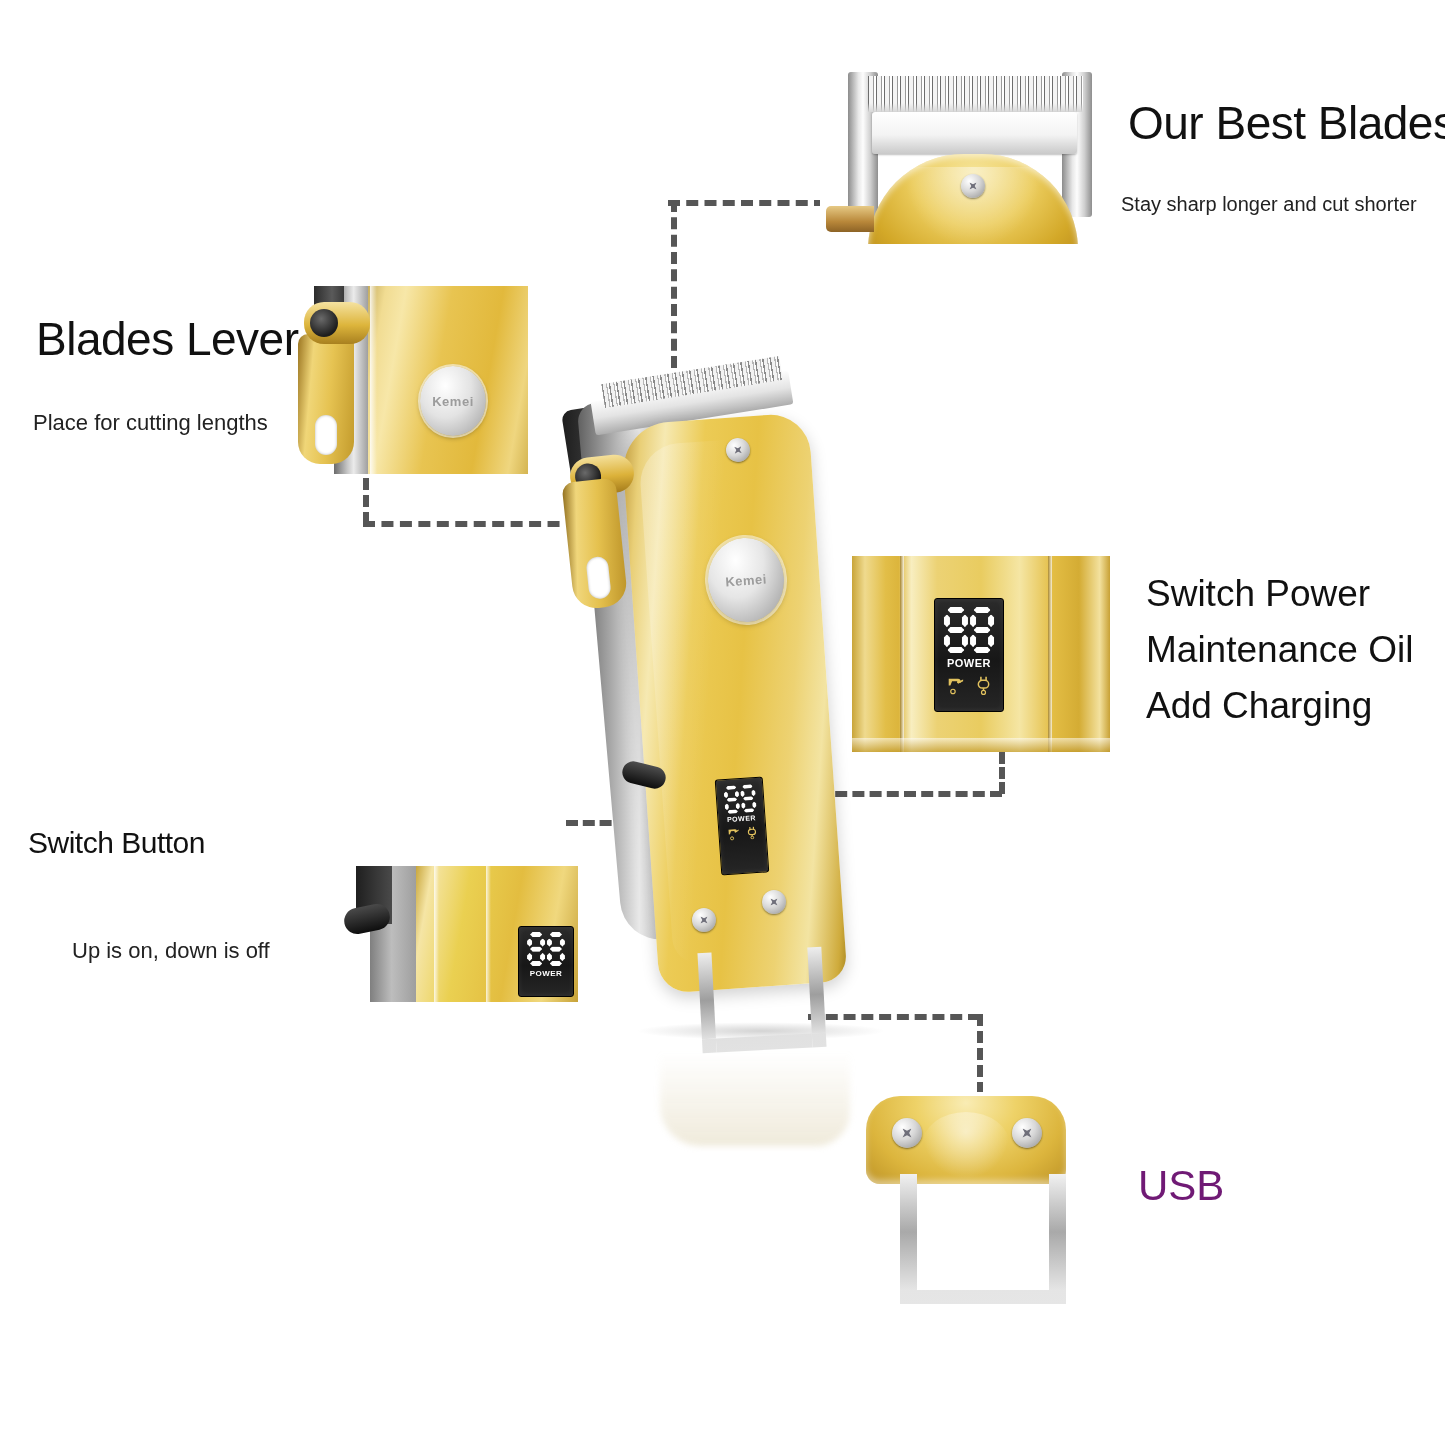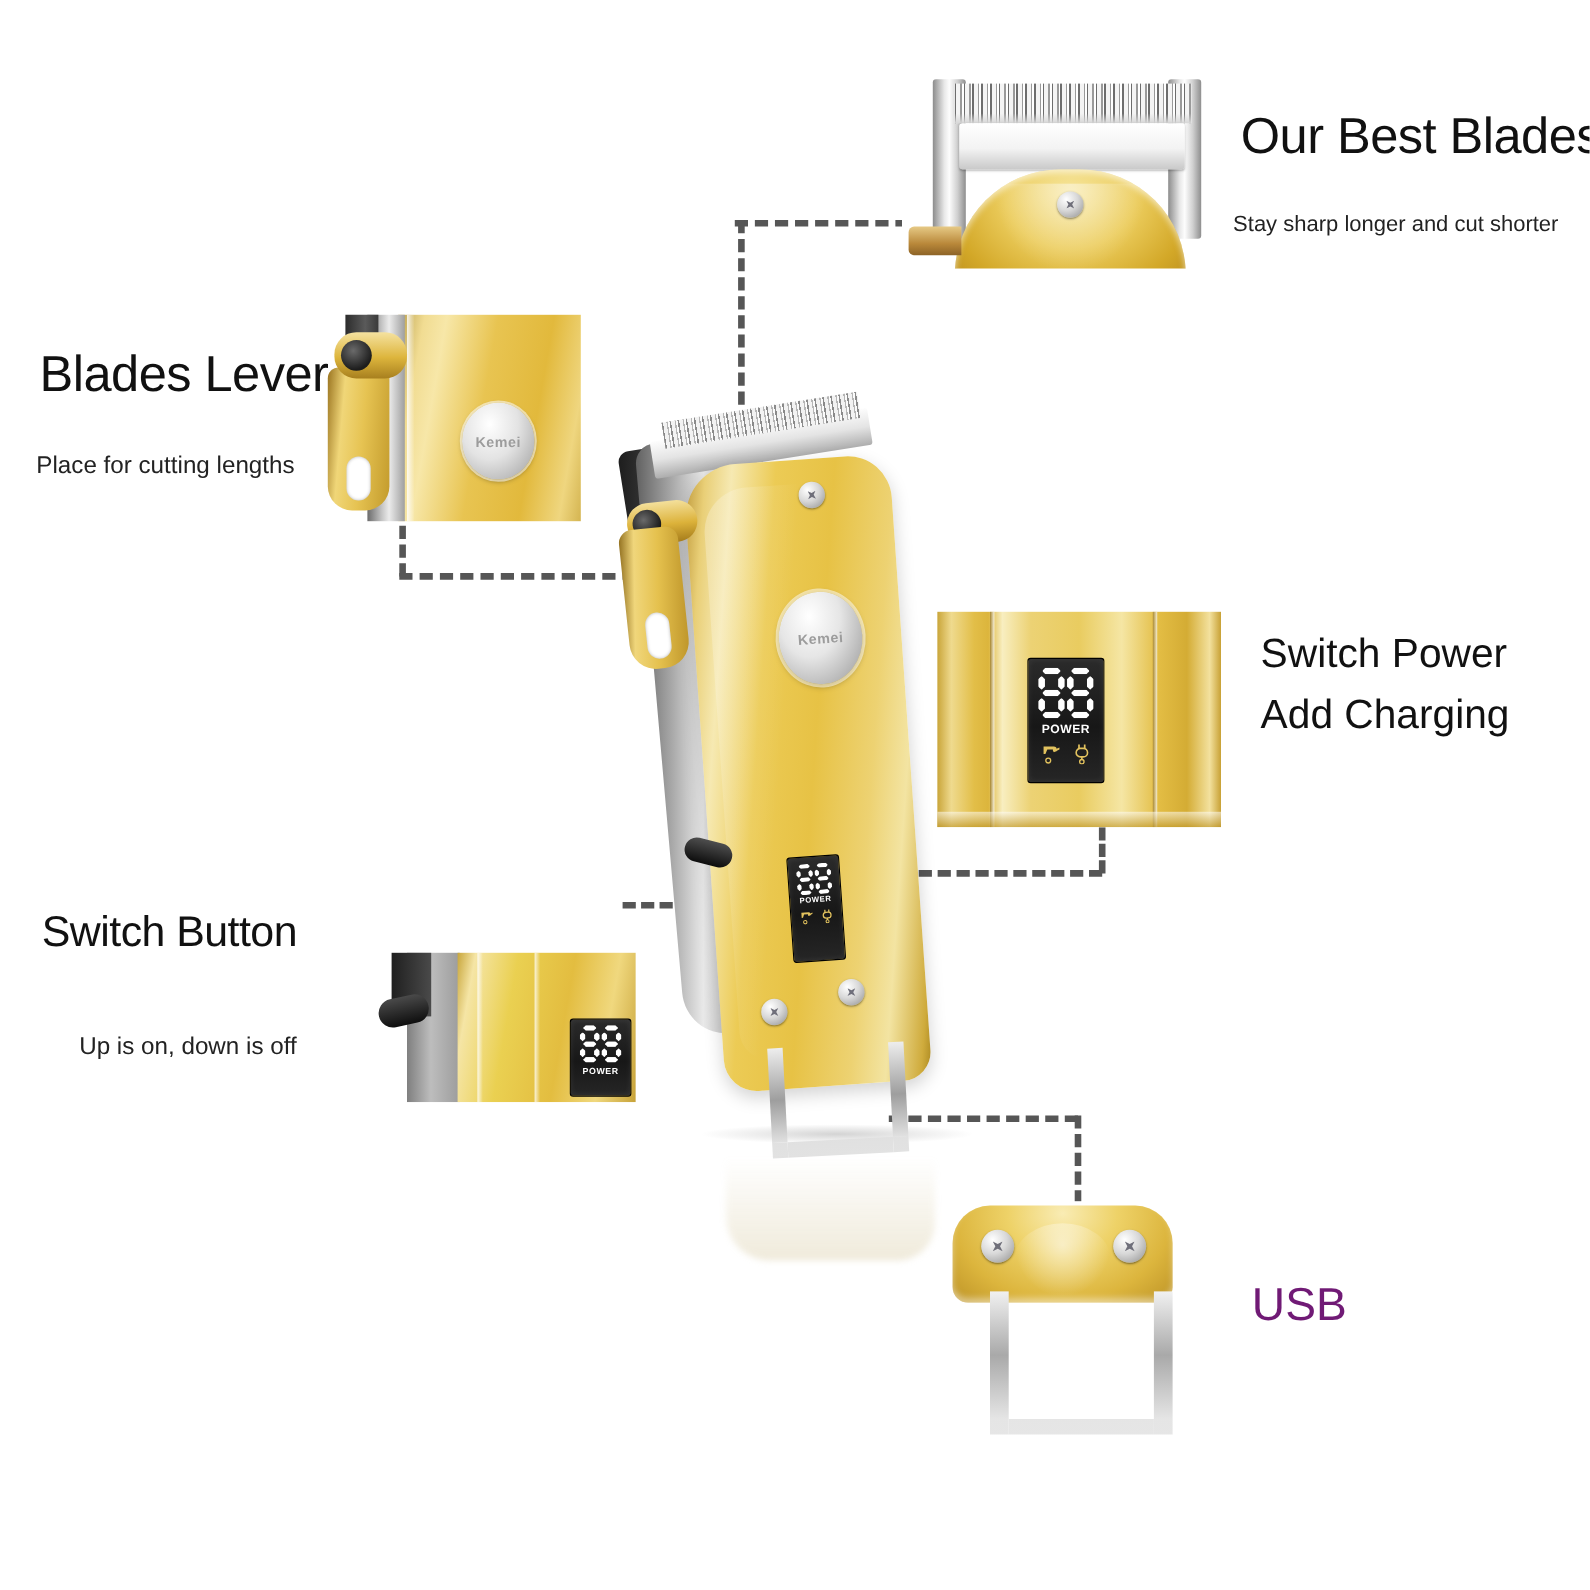--- a/index.html
+++ b/index.html
@@ -6,21 +6,21 @@
   body{width:1445px;height:1445px;overflow:hidden;font-family:"Liberation Sans",sans-serif;}
   #stage{position:relative;width:1445px;height:1445px;background:#ffffff;}
 
   
   .label-title{position:absolute;color:#111;font-weight:400;letter-spacing:-0.5px;white-space:nowrap;}
   .label-sub{position:absolute;color:#222;white-space:nowrap;}
   .lbl-blades-title{left:1128px;top:96px;font-size:46px;}
   .lbl-blades-sub{left:1121px;top:193px;font-size:20px;}
   .lbl-taper-title{left:36px;top:312px;font-size:46px;}
   .lbl-taper-sub{left:33px;top:410px;font-size:22px;}
-  .lbl-switch-title{left:38px;top:826px;font-size:39px;}
+  .lbl-switch-title{left:28px;top:826px;font-size:30px;}
   .lbl-switch-sub{left:72px;top:938px;font-size:22px;}
   .lbl-battery{position:absolute;left:1146px;top:566px;width:290px;font-size:37px;color:#111;line-height:56px;text-align:left;}
   .lbl-battery div{white-space:nowrap;}
   .lbl-usb{position:absolute;left:1118px;top:1142px;width:320px;font-size:42px;color:#701a75;line-height:88px;margin-left:20px;}
   .lbl-usb div{white-space:nowrap;}
 
   
   .dash-h{position:absolute;height:0;border-top:6px dashed #565656;}
   .dash-v{position:absolute;width:0;border-left:6px dashed #565656;}
 
@@ -313,20 +313,21 @@
           <path d="M5 1 L5 5 M11 1 L11 5" stroke="#e2c25e" stroke-width="1.8" fill="none"></path>
           <rect x="2" y="5" width="12" height="9" rx="4.5" fill="none" stroke="#e2c25e" stroke-width="1.7"></rect>
           <path d="M8 14 L8 17" stroke="#e2c25e" stroke-width="1.7"></path>
           <circle cx="8" cy="19" r="2.3" fill="none" stroke="#e2c25e" stroke-width="1.4"></circle>
         </svg>
       </div>
     </div>
   </div>
   <div class="lbl-battery">
     <div>Switch Power</div>
+    <div>Maintenance Oil</div>
     <div>Add Charging</div>
   </div>
 
   <div class="callout" id="co-usb">
     <div class="usb-cap"></div>
     <div class="screw usb-screw-l"></div>
     <div class="screw usb-screw-r"></div>
     <div class="usb-hook"></div>
   </div>
   <div class="lbl-usb">

